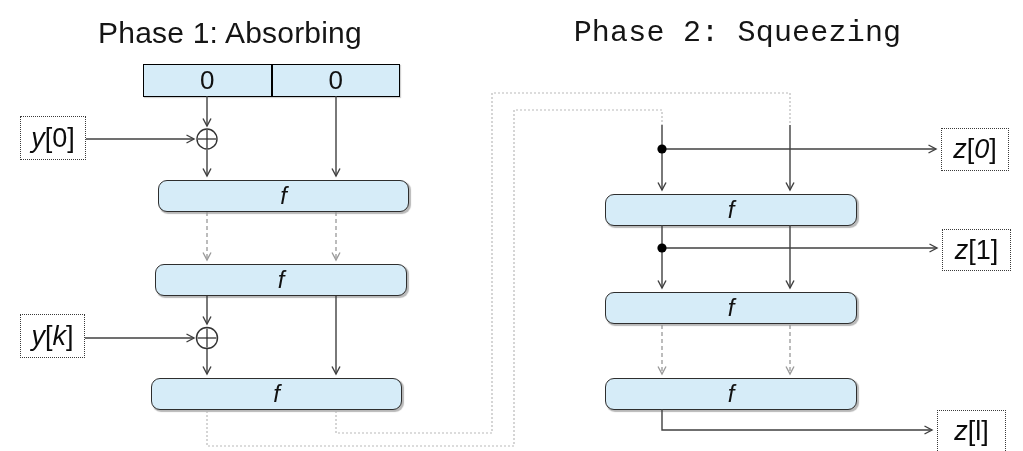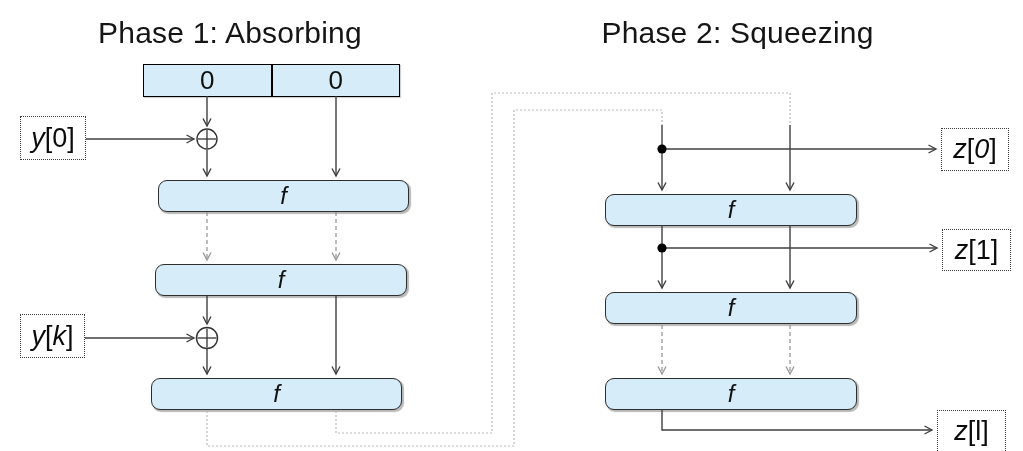--- a/index.html
+++ b/index.html
@@ -1,21 +1,21 @@
 <!DOCTYPE html>
 <html style="--box-fill: #d6ecf8; --arrow: #404040; --dashed: #999999; --dotted: #b9b9b9;"><head>
 <meta charset="utf-8">
 <style>
   html,body{margin:0;padding:0;background:#fff;}
   .stage{position:relative;width:1023px;height:451px;background:#ffffff;
          font-family:"Liberation Sans",sans-serif;overflow:hidden;margin-top:12px;}
   .title{position:absolute;top:4px;font-size:30px;color:#151515;text-align:center;
          letter-spacing:0.2px;white-space:nowrap;}
   #title1{left:55px;width:350px;}
-  #title2{left:560px;width:355px;}
+  #title2{left:560px;width:355px;font-family:Liberation Mono, monospace;}
 
   .state-box{position:absolute;left:143px;top:52px;width:255px;height:31px;
              display:flex;border:1.7px solid #000;background:var(--box-fill);
              box-shadow:1px 1px 1px rgba(0,0,0,0.18);}
   .state-cell{flex:1;display:flex;align-items:center;justify-content:center;
               font-size:26px;color:#111;}
   .state-cell + .state-cell{border-left:2px solid #000;}
 
   .fbox{position:absolute;height:30px;border:1.7px solid #2e2e2e;border-radius:9px;
         background:var(--box-fill);display:flex;align-items:center;justify-content:center;

